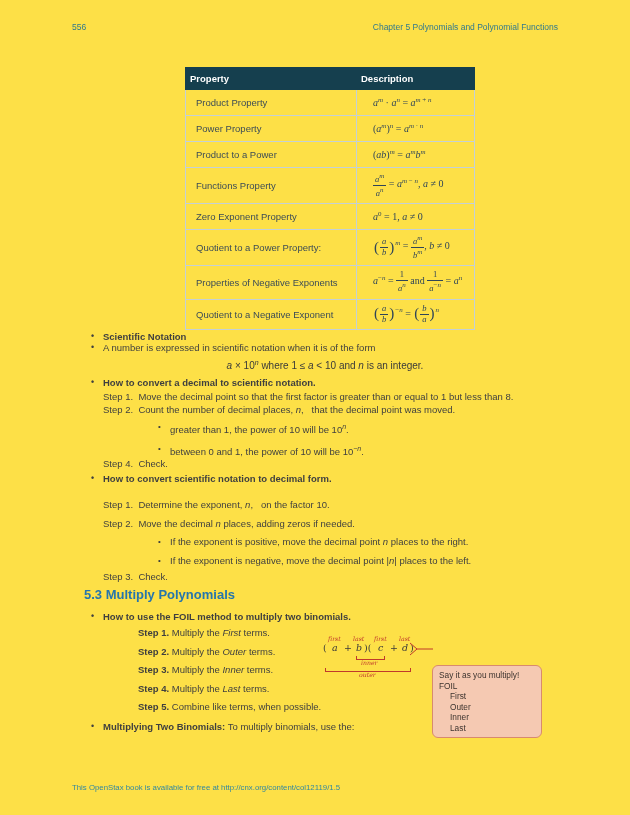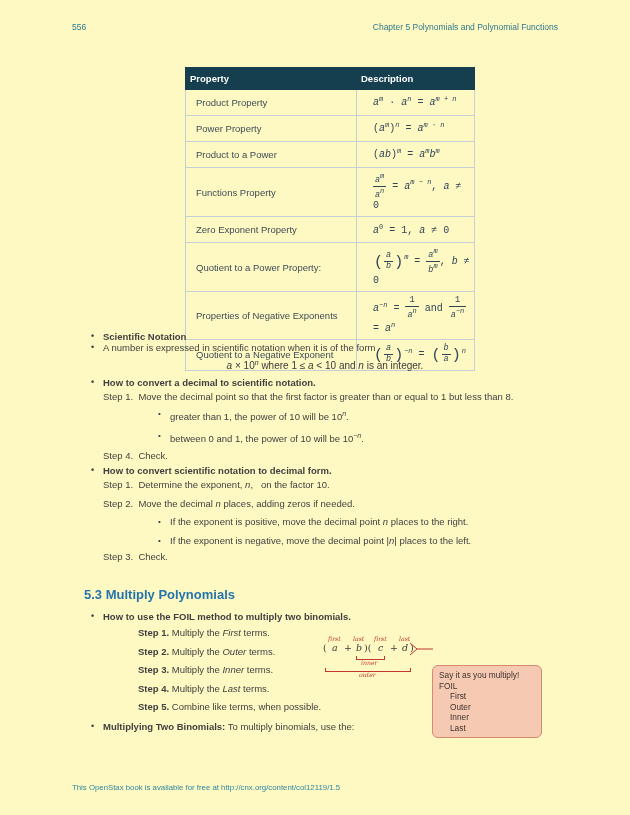--- a/index.html
+++ b/index.html
@@ -1,31 +1,31 @@
 <!DOCTYPE html>
 <html><head>
 <meta charset="utf-8">
 <style>
   html,body{margin:0;padding:0;background:#e8e8e8;}
-  .page{position:relative;width:630px;height:815px;background:#fef9c3;overflow:hidden;
+  .page{position:relative;width:630px;height:815px;background:#fde047;overflow:hidden;
         font-family:"Liberation Sans",sans-serif;color:#3f3f3f;}
 
   
   .pg-header{position:absolute;top:22px;left:72px;right:72px;display:flex;
              justify-content:space-between;font-size:8.5px;color:#31798d;}
   .pg-footer{position:absolute;top:783px;left:72px;font-size:7.8px;color:#3187a0;}
 
   
   table.props{position:absolute;left:185px;top:67px;width:290px;border-collapse:collapse;
               font-size:9.5px;}
   table.props th{background:#153f4e;color:#ffffff;font-weight:bold;text-align:left;
                  padding:5px 4px;font-size:9.5px;border:1px solid #153f4e;}
   table.props td{border:1px solid #c4d0d6;vertical-align:middle;}
   td.prop-name{color:#3c4c56;padding:7px 8px 7px 10px;width:152px;}
-  td.prop-formula{font-family:Liberation Mono, monospace;color:#2f4558;font-size:10px;
+  td.prop-formula{font-family:Liberation Serif, serif;color:#2f4558;font-size:10px;
                   padding:4px 4px 5px 16px;}
   .frac{display:inline-block;vertical-align:middle;text-align:center;
         font-size:8.5px;line-height:1.15;}
   .frac>span{display:block;padding:0 2px;}
   .frac>span:first-child{border-bottom:1px solid #2f4558;}
   .bp{display:inline-block;font-size:15px;vertical-align:-2px;line-height:1;padding:0 1px;}
   sup{font-size:7px;}
 
   
   .col{position:absolute;left:90px;width:470px;font-size:9.5px;line-height:11px;}
@@ -109,26 +109,27 @@
   </tbody>
     </table>
 
   <div class="col col1">
     <div class="bullet b" style="margin-top:0">Scientific Notation</div>
     <div class="bullet" style="margin-top:0;margin-left:13px">A number is expressed in scientific notation when it is of the form</div>
     <div class="center-line" style="margin-top:4px"><i>a</i> × 10<sup><i>n</i></sup> where 1 ≤ <i>a</i> &lt; 10 and <i>n</i> is an integer.</div>
 
     <div class="bullet b" style="margin-top:6px">How to convert a decimal to scientific notation.</div>
     <div class="steps" style="margin-top:3px"><span>Step 1.</span>&nbsp; <span>Move the decimal point so that the first factor is greater than or equal to 1 but less than 8.</span></div>
+    <div class="steps" style="margin-top:2px"><span>Step 2.</span>&nbsp; <span>Count the number of decimal places, <i>n</i>,&nbsp;&nbsp; that the decimal point was moved.</span></div>
     <div class="subbullet" style="margin-top:6px">greater than 1, the power of 10 will be  10<sup><i>n</i></sup>.</div>
     <div class="subbullet" style="margin-top:8px">between 0 and 1, the power of 10 will be  10<sup>−<i>n</i></sup>.</div>
-    <div class="steps" style="margin-top:5px"><span>Step 4.</span>&nbsp; <span>Check.</span></div>
+    <div class="steps" style=""><span>Step 4.</span>&nbsp; <span>Check.</span></div>
 
     <div class="bullet b" style="margin-top:4px">How to convert scientific notation to decimal form.</div>
-    <div class="steps" style="margin-top:3px"><span>Step 1.</span>&nbsp; <span>Determine the exponent, <i>n</i>,&nbsp;&nbsp; on the factor 10.</span></div>
+    <div class="steps" style="margin-top:15px"><span>Step 1.</span>&nbsp; <span>Determine the exponent, <i>n</i>,&nbsp;&nbsp; on the factor 10.</span></div>
     <div class="steps" style="margin-top:8px"><span>Step 2.</span>&nbsp; <span>Move the decimal <i>n</i> places, adding zeros if needed.</span></div>
     <div class="subbullet" style="margin-top:7px">If the exponent is positive, move the decimal point <i>n</i> places to the right.</div>
     <div class="subbullet" style="margin-top:8px">If the exponent is negative, move the decimal point |<i>n</i>| places to the left.</div>
     <div class="steps" style="margin-top:5px"><span>Step 3.</span>&nbsp; <span>Check.</span></div>
   </div>
 
   <div class="sec-heading">5.3 Multiply Polynomials</div>
 
   <div class="col col2">
     <div class="bullet b" style="margin-top:0">How to use the FOIL method to multiply two binomials.</div>

